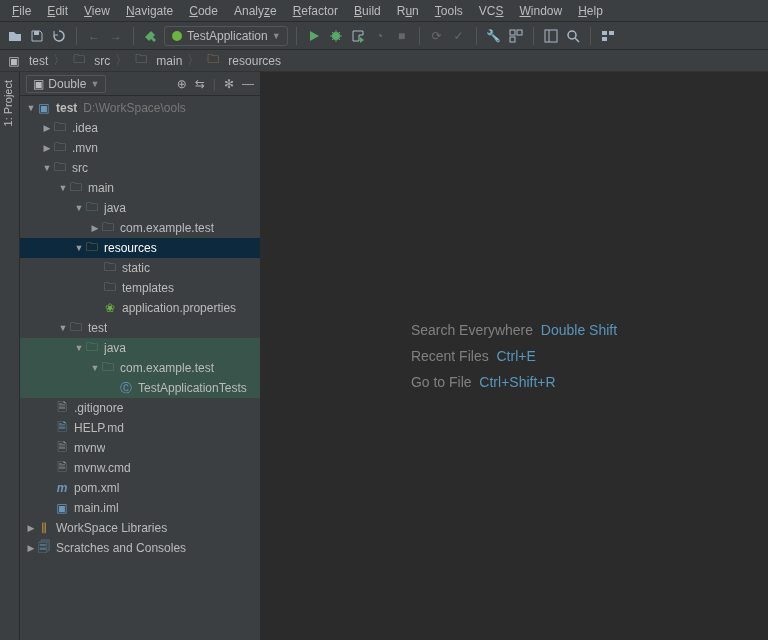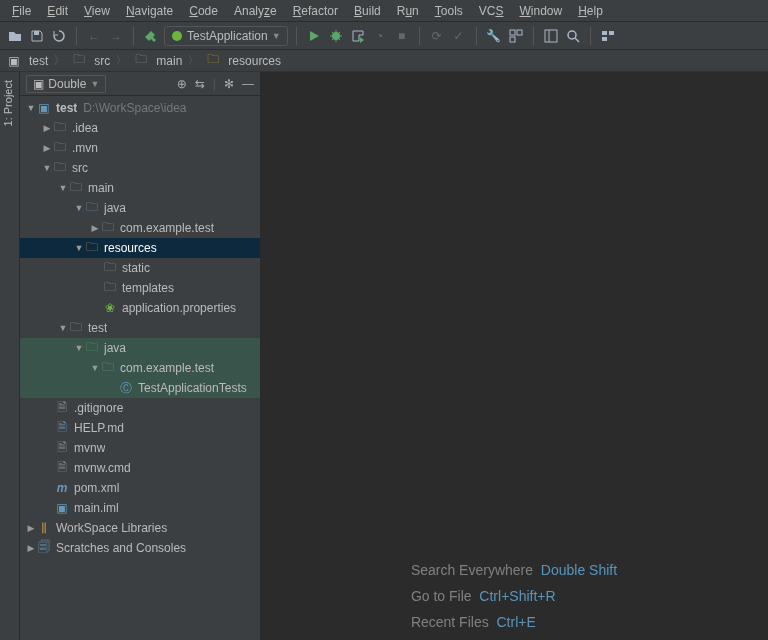--- a/index.html
+++ b/index.html
@@ -23,21 +23,21 @@
 .panel-title { display: flex; align-items: center; gap: 4px; border: 1px solid #555; padding: 1px 6px; border-radius: 2px; }
 .panel-icons { margin-left: auto; display: flex; gap: 8px; color: #aaa; }
 .tree { flex: 1; overflow: hidden; padding-top: 2px; }
 .node { display: flex; align-items: center; height: 20px; padding-left: 6px; color: #bbb; white-space: nowrap; }
 .node.selected { background: #0d293e; color: #fff; }
 .node.marked { background: #39544a; }
 .arrow { width: 10px; color: #999; font-size: 9px; text-align: center; }
 .iconbox { width: 16px; text-align: center; margin-right: 4px; }
 .label { overflow: hidden; text-overflow: ellipsis; }
 .subtle { color: #787878; margin-left: 6px; }
-.editor-area { flex: 1; background: #2b2b2b; display: flex; flex-direction: column; align-items: center; justify-content: flex-end; position: relative; }
+.editor-area { flex: 1; background: #2b2b2b; display: flex; flex-direction: column; align-items: center; justify-content: center; position: relative; }
 .hint-block { color: #808080; font-size: 14px; }
 .hint-row { margin: 10px 0; }
 .hint-key { color: #5896bd; }
 .watermark { position: absolute; bottom: 6px; right: 10px; color: #777; font-size: 12px; }
 svg { display: block; }
 </style>
 </head>
 <body>
 
 <div class="menubar">
@@ -186,21 +186,21 @@
         <span>✻</span>
         <span>—</span>
       </div>
     </div>
 
     <div class="tree">
       <div class="node" style="padding-left:6px">
           <span class="arrow">▼</span>
           <span class="iconbox" style="color:#6897bb">▣</span>
           <span class="label"><b>test</b></span>
-          <span class="subtle">D:\WorkSpace\idea</span>
+          <span class="subtle">D:\WorkSpace\ools</span>
         </div>
       <div class="node" style="padding-left:22px">
           <span class="arrow">▶</span>
           <span class="iconbox" style="color:#8a9299">🗀</span>
           <span class="label">.idea</span>
         </div>
       <div class="node" style="padding-left:22px">
           <span class="arrow">▶</span>
           <span class="iconbox" style="color:#8a9299">🗀</span>
           <span class="label">.mvn</span>
@@ -294,17 +294,17 @@
           <span class="arrow">▶</span>
           <span class="iconbox" style="color:#6897bb">🗐</span>
           <span class="label">Scratches and Consoles</span>
         </div>
     </div>
   </div>
 
   <div class="editor-area">
     <div class="hint-block">
       <div class="hint-row"><span>Search Everywhere</span>&nbsp;&nbsp;<span class="hint-key">Double Shift</span></div>
+      <div class="hint-row"><span>Recent Files</span>&nbsp;&nbsp;<span class="hint-key">Ctrl+E</span></div>
       <div class="hint-row"><span>Go to File</span>&nbsp;&nbsp;<span class="hint-key">Ctrl+Shift+R</span></div>
-      <div class="hint-row"><span>Recent Files</span>&nbsp;&nbsp;<span class="hint-key">Ctrl+E</span></div>
     </div>
   </div>
 </div>
 
 </body></html>

